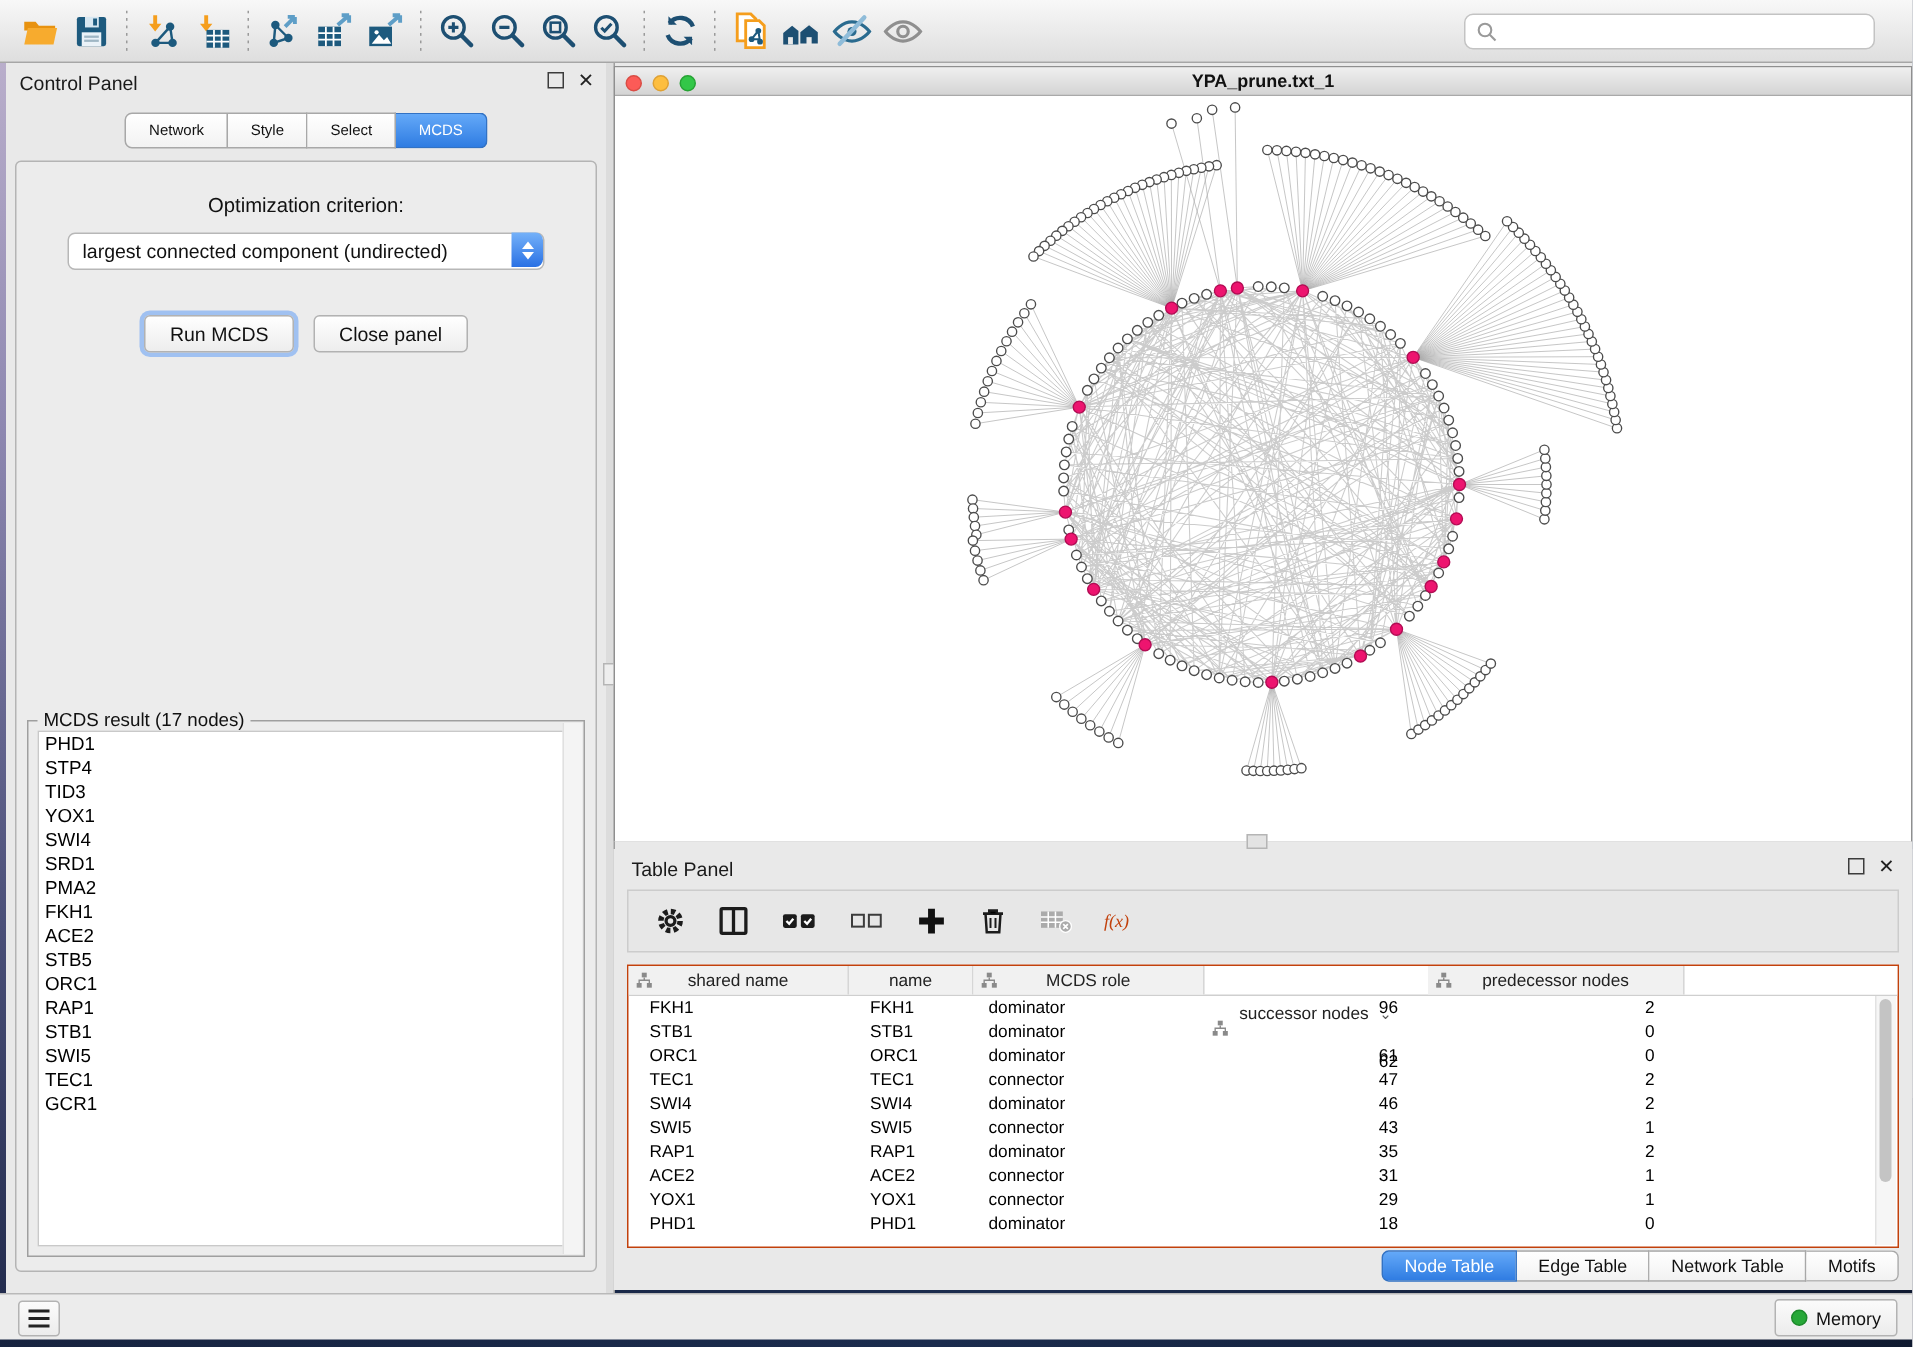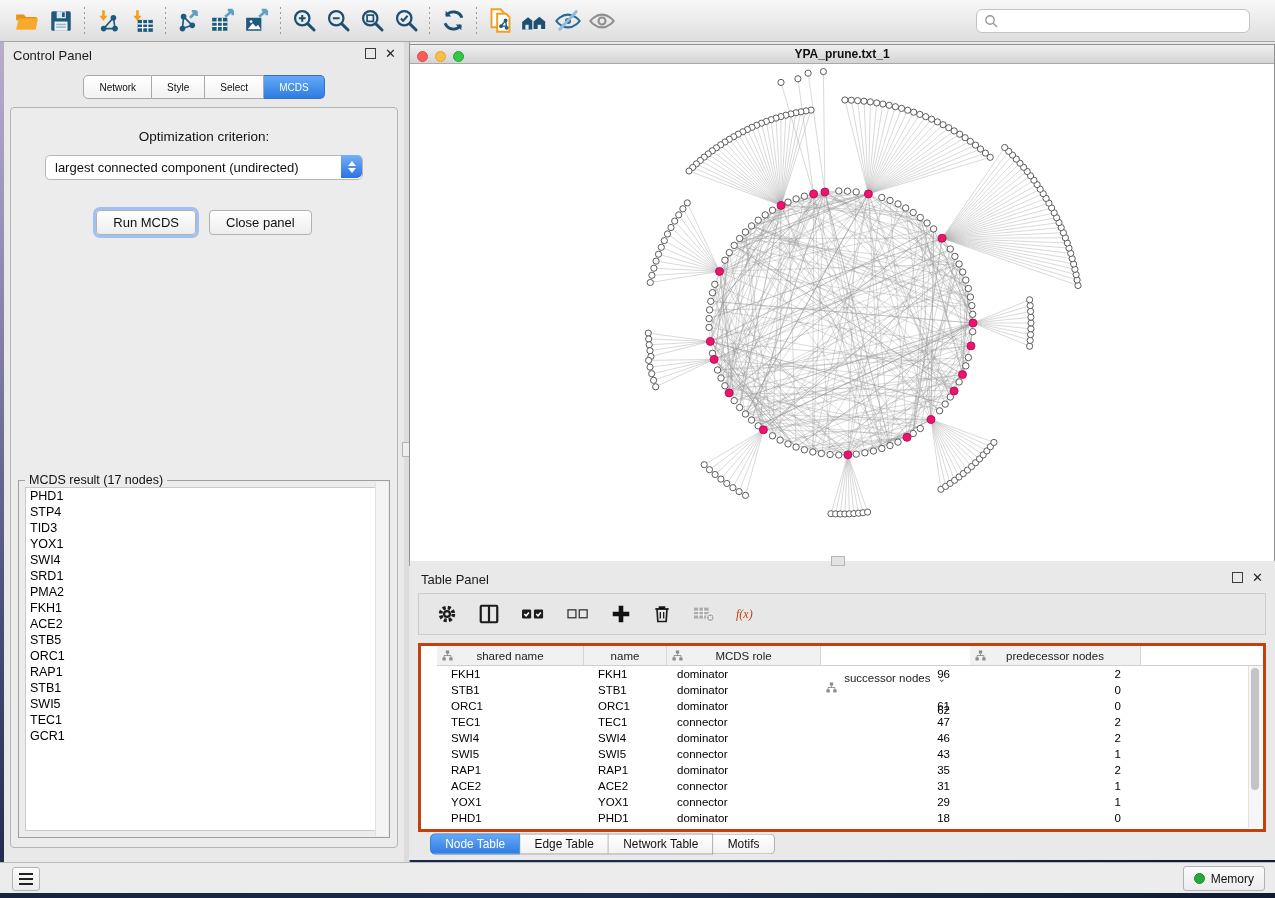--- a/index.html
+++ b/index.html
@@ -75,34 +75,34 @@
   .tl.yellow{background:#fdbe3f;border:1px solid #dfa134;box-sizing:border-box;}
   .tl.green{background:#33c748;border:1px solid #26a334;box-sizing:border-box;}
   #net-title{font-size:12px;font-weight:bold;color:#111;}
   #net-canvas{position:relative;width:864px;height:497px;background:#fff;}
 
   
   #table-panel{position:absolute;left:409px;top:566px;width:866px;height:294px;background:#e9e9e9;}
   #tp-toolbar{position:absolute;left:9px;right:9px;top:27px;height:42px;background:#e7e7e7;
     border:1px solid #cccccc;display:flex;align-items:center;gap:20px;padding-left:17px;box-sizing:border-box;}
   .fx-label{font-family:"Liberation Serif","DejaVu Serif",serif;font-style:italic;font-size:12px;color:#c2410c;}
-  #tp-table{position:absolute;left:9px;right:9px;top:77px;height:189px;background:#fff;border:3px solid #c2410c;
-    box-sizing:border-box;overflow:hidden;padding-left:16px;}
+  #tp-table{position:absolute;left:9px;right:9px;top:77px;height:189px;background:#fff;border:1px solid #c2410c;
+    box-sizing:border-box;overflow:hidden;}
   .thead{display:flex;height:19px;border-bottom:1px solid #cfcfcf;font-size:11.5px;color:#222;}
   .th{background:#f1f1f1;border-right:1px solid #d6d6d6;display:flex;align-items:center;justify-content:center;
     position:relative;box-sizing:border-box;}
   .th .colicon{position:absolute;left:5px;top:4px;}
   .chev{font-size:10px;color:#555;margin-left:7px;}
   .trow{display:flex;height:16px;font-size:11.5px;color:#000;align-items:center;}
   .td{box-sizing:border-box;overflow:hidden;white-space:nowrap;}
   .td.t{padding-left:14px;text-align:left;}
   .td.r{text-align:right;padding-right:20px;}
   #tp-scroll{position:absolute;right:1px;top:20px;bottom:1px;width:13px;background:#f6f6f6;border-left:1px solid #e2e2e2;}
   #tp-thumb{position:absolute;left:2px;top:2px;width:8px;height:122px;background:#c4c4c4;border-radius:4px;}
-  #tp-tabs{position:absolute;left:12px;right:0;top:267px;display:flex;justify-content:flex-start;}
+  #tp-tabs{position:absolute;left:0;right:0;top:267px;display:flex;justify-content:flex-end;}
 
   
   #status-bar{position:absolute;left:0;right:0;top:862px;height:30px;background:#ececec;border-top:1px solid #b9b9b9;}
   #list-btn{position:absolute;left:12px;top:4px;width:26px;height:22px;border:1px solid #b3b3b3;border-radius:3px;
     background:linear-gradient(#fbfbfb,#ececec);display:flex;align-items:center;justify-content:center;}
   .list-glyph{width:14px;height:12px;display:flex;flex-direction:column;justify-content:space-between;}
   .list-glyph div{height:2.4px;background:#222;}
   #memory-btn{position:absolute;right:10px;top:3px;height:23px;border:1px solid #b3b3b3;border-radius:3px;
     background:linear-gradient(#fbfbfb,#ececec);display:flex;align-items:center;gap:6px;padding:0 10px;font-size:12px;color:#111;}
   .green-dot{width:11px;height:11px;border-radius:50%;background:#27a838;border:1px solid #1d8a2c;box-sizing:border-box;}

